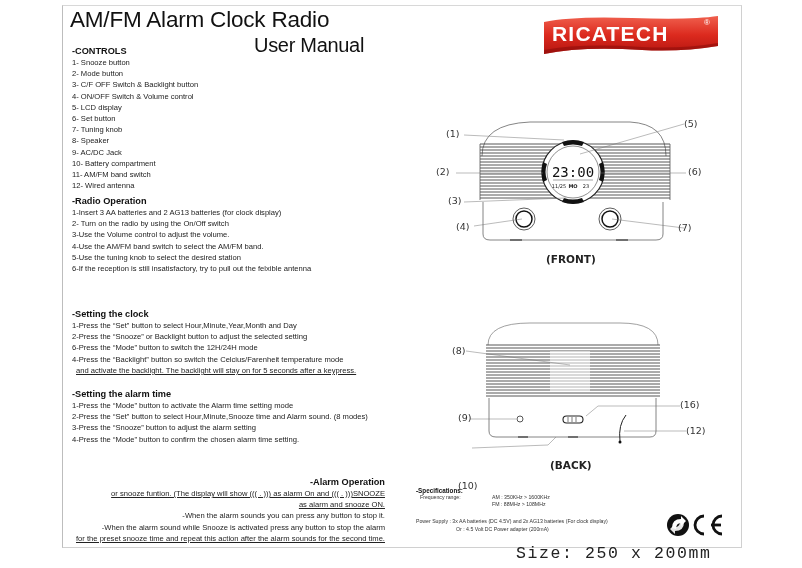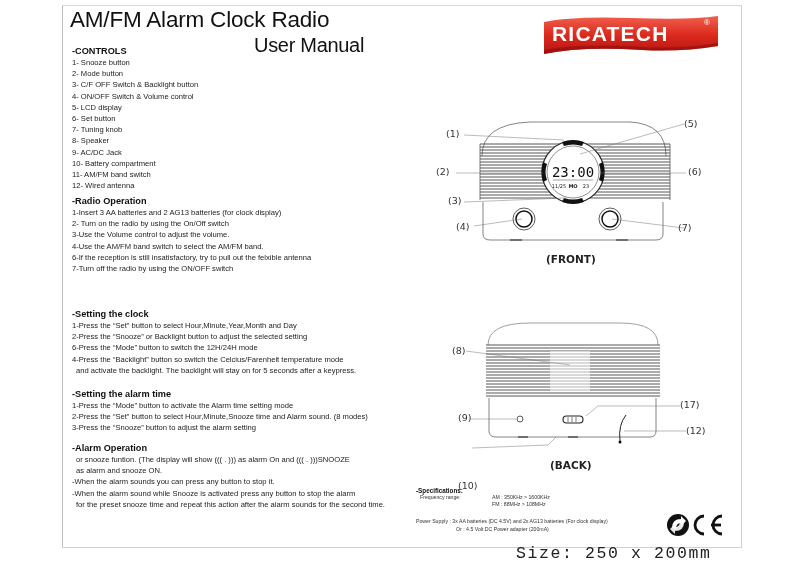--- a/index.html
+++ b/index.html
@@ -3,21 +3,21 @@
 <meta charset="utf-8">
 <style>
   html, body { margin:0; padding:0; background:#ffffff; }
   body { width:802px; height:568px; position:relative; overflow:hidden; font-family:"Liberation Sans", sans-serif; color:#111; }
   .page { position:absolute; left:62px; top:5px; width:678px; height:541px; border-left:1px solid #bdbdbd; border-top:1px solid #d8d8d8; border-right:1px solid #d0d0d0; border-bottom:1px solid #d0d0d0; background:#fff; }
   .title { position:absolute; left:70px; top:7px; font-size:22.5px; letter-spacing:-0.2px; color:#111; white-space:nowrap; }
   .subtitle { position:absolute; left:254px; top:34px; font-size:20px; letter-spacing:-0.3px; color:#111; white-space:nowrap; }
   .section { position:absolute; left:72px; }
   .sec-head { font-size:9.2px; font-weight:bold; color:#111; line-height:12px; }
   .line { font-size:7.6px; line-height:11.2px; color:#222; white-space:nowrap; }
-  .line.indent { padding-left:4px; }
+  .line.indent { padding-left:4px;text-decoration:underline; }
   .logo { position:absolute; left:542px; top:16px; width:178px; height:42px; }
   .callout { position:absolute; font-family:"DejaVu Sans", sans-serif; font-size:9.5px; color:#333; white-space:nowrap; }
   .caption { position:absolute; font-family:"DejaVu Sans", sans-serif; font-weight:bold; font-size:10.5px; color:#222; white-space:nowrap;text-align:center; }
   .specs { position:absolute; left:416px; top:487px; }
   .spec-head { font-size:6.3px; font-weight:bold; color:#111; }
   .spec-line { font-size:5.2px; color:#333; line-height:7.6px; white-space:nowrap; }
   .size { position:absolute; left:516px; top:544px; font-family:"Liberation Mono", monospace; font-size:16.5px; letter-spacing:1.6px; color:#222; white-space:nowrap; }
   .certs { position:absolute; left:666px; top:512px; }
   svg { display:block; }
 </style>
@@ -60,41 +60,42 @@
   <div class="line">11- AM/FM band switch</div>
   <div class="line">12- Wired antenna</div>
 </div>
 
 <div class="section" style="top:195px;">
   <div class="sec-head">-Radio Operation</div>
   <div class="line">1-Insert 3 AA batteries and 2 AG13 batteries (for clock display)</div>
   <div class="line">2- Turn on the radio by using the On/Off switch</div>
   <div class="line">3-Use the Volume control to adjust the volume.</div>
   <div class="line">4-Use the AM/FM band switch to select the AM/FM band.</div>
+  <div class="line">5-Use the tuning knob to select the desired station</div>
   <div class="line">6-If the reception is still insatisfactory, try to pull out the felxible antenna</div>
-  <div class="line">7-Turn off the radio by using the ON/OFF switch</div>
 </div>
 
 <div class="section" style="top:308px;">
   <div class="sec-head">-Setting the clock</div>
   <div class="line">1-Press the “Set” button to select Hour,Minute,Year,Month and Day</div>
   <div class="line">2-Press the “Snooze” or Backlight button to adjust the selected setting</div>
   <div class="line">6-Press the “Mode” button to switch the 12H/24H mode</div>
   <div class="line">4-Press the “Backlight” button so switch the Celcius/Farenheit temperature mode</div>
   <div class="line indent">and activate the backlight. The backlight will stay on for 5 seconds after a keypress.</div>
 </div>
 
 <div class="section" style="top:388px;">
   <div class="sec-head">-Setting the alarm time</div>
   <div class="line">1-Press the “Mode” button to activate the Alarm time setting mode</div>
   <div class="line">2-Press the “Set” button to select Hour,Minute,Snooze time and Alarm sound. (8 modes)</div>
   <div class="line">3-Press the “Snooze” button to adjust the alarm setting</div>
-</div>
-
-<div class="section" style="top:442px;">
+  <div class="line">4-Press the “Mode” button to confirm the chosen alarm time setting.</div>
+</div>
+
+<div class="section" style="top:476px;text-align:right;">
   <div class="sec-head">-Alarm Operation</div>
   <div class="line indent">or snooze funtion. (The display will show ((( . ))) as alarm On and ((( . )))SNOOZE</div>
   <div class="line indent">as alarm and snooze ON.</div>
   <div class="line">-When the alarm sounds you can press any button to stop it.</div>
   <div class="line">-When the alarm sound while Snooze is activated press any button to stop the alarm</div>
   <div class="line indent">for the preset snooze time and repeat this action after the alarm sounds for the second time.</div>
 </div>
 
 <div style="position:absolute;left:430px;top:110px;width:290px;height:160px;">
   <svg width="290" height="160" viewBox="0 0 290 160">
@@ -211,21 +212,21 @@
       <line x1="42" y1="133" x2="118" y2="130"></line>
       <line x1="118" y1="130" x2="126" y2="122"></line>
       <line x1="250" y1="91" x2="168" y2="91"></line>
       <line x1="168" y1="91" x2="156" y2="101"></line>
       <line x1="256" y1="116" x2="194" y2="116"></line>
     </g>
   </svg>
   <div class="callout" style="left:22px;top:30px;">(8)</div>
   <div class="callout" style="left:28px;top:97px;">(9)</div>
   <div class="callout" style="left:28px;top:127px;margin-top:38px;">(10)</div>
-  <div class="callout" style="left:250px;top:84px;">(17)</div>
+  <div class="callout" style="left:250px;top:84px;">(16)</div>
   <div class="callout" style="left:256px;top:110px;">(12)</div>
   <div class="caption" style="left:120px;top:144px;">(BACK)</div>
 </div>
 
 <div class="specs">
   <div class="spec-head">-Specifications:</div>
   <div style="position:relative;height:16px;">
     <div class="spec-line" style="position:absolute;left:4px;top:0;">Frequency range:</div>
     <div class="spec-line" style="position:absolute;left:76px;top:0;">AM :  350KHz &gt; 1600KHz</div>
     <div class="spec-line" style="position:absolute;left:76px;top:7px;">FM :   88MHz &gt; 108MHz</div>

